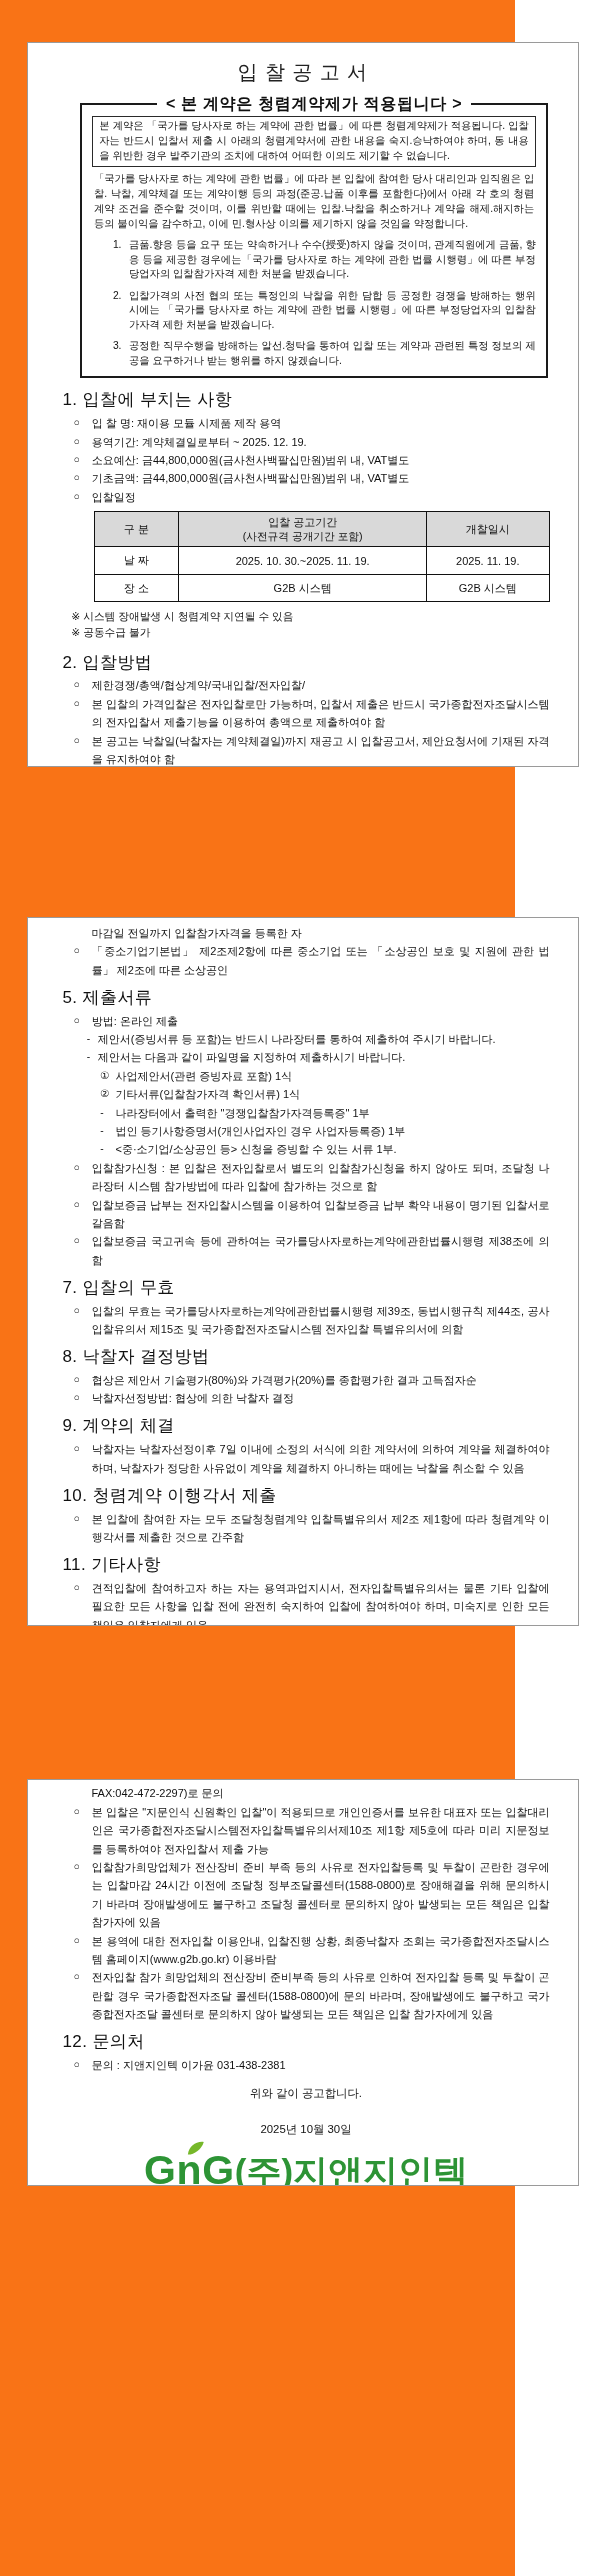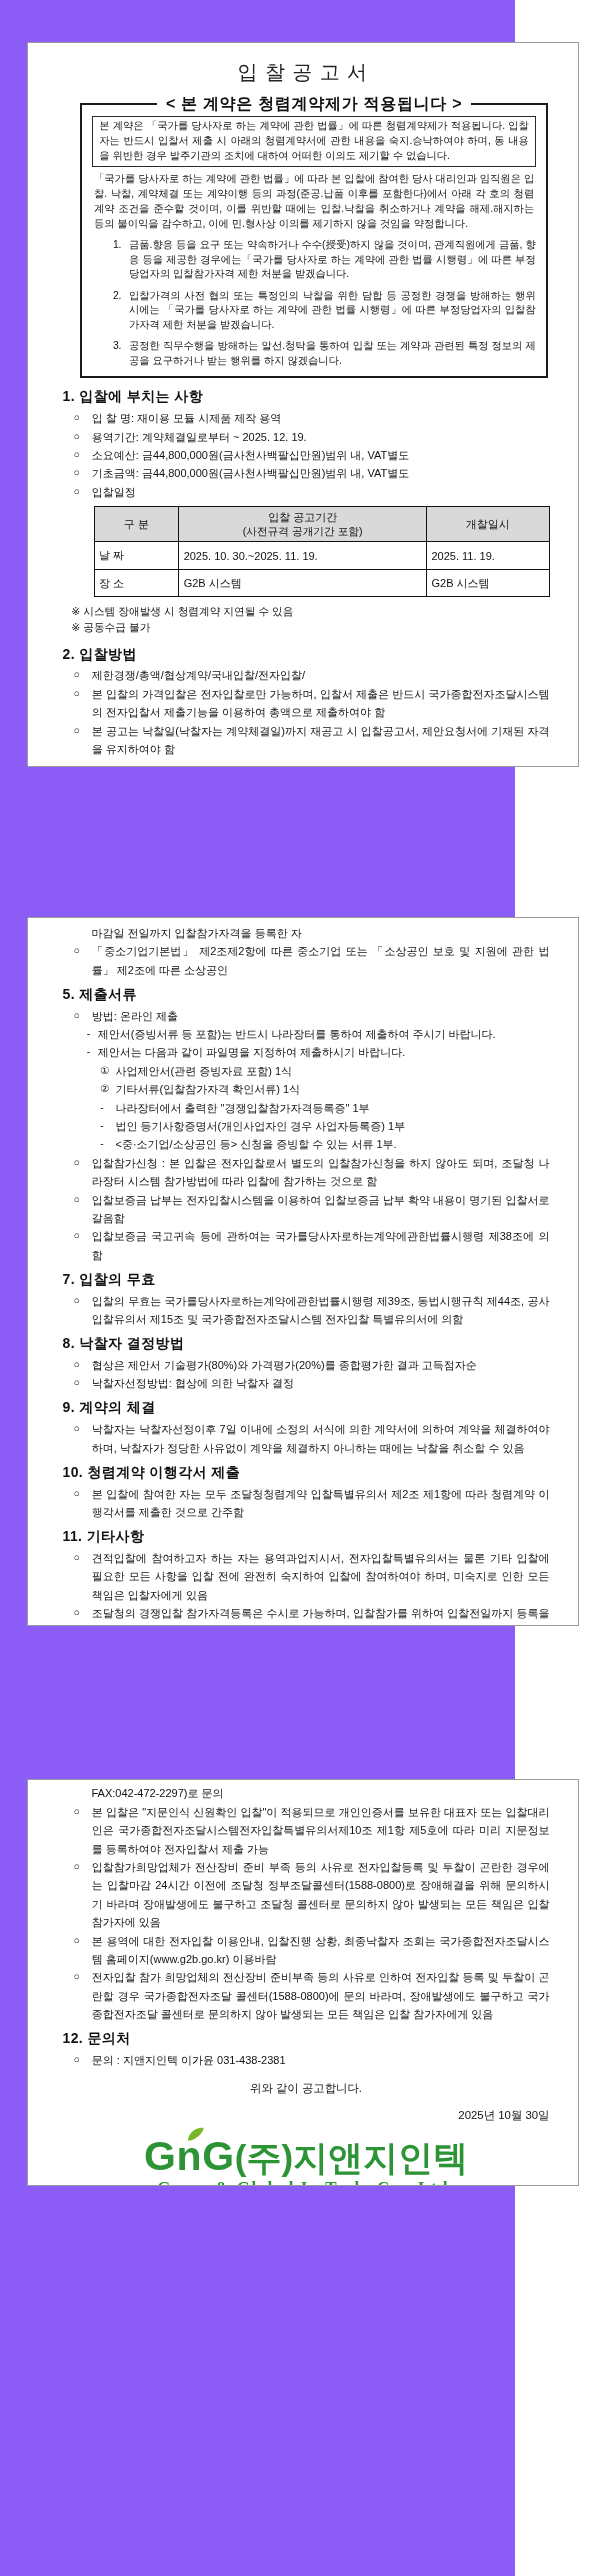--- a/index.html
+++ b/index.html
@@ -1,17 +1,17 @@
 <!DOCTYPE html>
 <html style="font-size:11.8px"><head>
 <meta charset="utf-8">
 <style>
   html,body { margin:0; padding:0; background:#ffffff; }
   .canvas {
-    position:relative; width:515px; height:2576px; background:#8b5cf6;
+    position:relative; width:515px; height:2576px; background:#f97316;
     font-family:"Liberation Sans","DejaVu Sans",sans-serif; color:#111;
   }
   .page {
     position:absolute; left:26.5px; width:552px; background:#fff;
     border:0.7px solid #9a9a9a; box-sizing:border-box; overflow:hidden;
   }
   .page1 { top:42px;   height:725px; padding:14.7px 28px 0 35px; }
   .page2 { top:917px; height:709px; padding:5.9px 28px 0 35px; }
   .page3 { top:1779px; height:407px; padding:4.4px 28px 0 35px; }
 
@@ -23,35 +23,35 @@
   fieldset.integrity legend {
     text-align:center; font-weight:bold; font-size:16px; padding:0 8.8px; letter-spacing:0.7px;
   }
   .intro-box {
     border:1.5px solid #2a2a2a; padding:2.2px 5.9px; font-size:10.3px; line-height:14.7px; text-align:justify;
   }
   .pledge { margin:5.9px 1.5px 0 1.5px; font-size:10.3px; line-height:14.7px; text-align:justify; }
   .pl-item { position:relative; margin:6.6px 0 0 19px; padding-left:17.6px; font-size:10.3px; line-height:14.7px; text-align:justify; }
   .pl-item .mk { position:absolute; left:1.5px; top:0; }
 
-  .sec-h { font-weight:bold; font-size:14px; margin:10.3px 0 2.9px 0; letter-spacing:0.4px; }
+  .sec-h { font-weight:normal; font-size:17px; margin:10.3px 0 2.9px 0; letter-spacing:0.4px; }
   .p2 .sec-h, .p3 .sec-h { margin-top:6.6px; }
 
   .li { position:relative; margin-left:10.3px; padding-left:19px; font-size:11px; line-height:18.4px; text-align:justify; }
   .page1 .li { line-height:18.4px; }
   .li .mk { position:absolute; left:0.7px; top:0; font-size:10.3px; }
   .li.lv2 { margin-left:23.5px; padding-left:11.8px; }
   .li.lv3 { margin-left:37px; padding-left:16px; }
   .cont-line { margin-left:29px; font-size:11px; line-height:18.4px; }
 
   .note { margin-left:8.8px; font-size:10.7px; line-height:16px; }
 
   table.schedule {
     border-collapse:collapse; margin:5.1px 0 5.9px 31px; border:1.5px solid #111;
-    font-size:11px; 
+    font-size:11px; text-align:center;
   }
   table.schedule th, table.schedule td { border:0.7px solid #111; padding:0 4.4px; }
   table.schedule th { background:#d9d9d9; font-weight:normal; height:34px; }
   table.schedule td { height:26.5px; }
   .col1 { width:79px; } .col2 { width:250px; } .col3 { width:118px; }
   .th-sub { display:block; font-size:10.7px; }
 
   .closing { text-align:center; font-size:11.4px; line-height:20px; margin-top:8.8px; }
 
   .logo-wrap { text-align:center; margin-top:10.3px; }
@@ -272,21 +272,21 @@
       <span>전자입찰 참가 희망업체의 전산장비 준비부족 등의 사유로 인하여 전자입찰 등록 및 투찰이 곤란할 경우 국가종합전자조달 콜센터(1588-0800)에 문의 바라며, 장애발생에도 불구하고 국가종합전자조달 콜센터로 문의하지 않아 발생되는 모든 책임은 입찰 참가자에게 있음</span>
     </div>
 
     <div class="sec-h">12. 문의처</div>
     <div class="li">
       <span class="mk">○</span>
       <span>문의 : 지앤지인텍 이가윤 031-438-2381</span>
     </div>
 
     <div class="closing">위와 같이 공고합니다.</div>
-    <div class="closing" style="margin-top:7px;text-align:right;">2025년 10월 30일</div>
+    <div class="closing" style="margin-top:16px;">2025년 10월 30일</div>
 
     <div class="logo-wrap">
       <div class="logo-line">
         <svg class="leaf" viewBox="0 0 20 14">
           <path d="M2 12 C4 4, 12 0, 19 2 C16 9, 8 13, 2 12 Z" fill="#76b82a"></path>
         </svg>
         <span class="logo-latin">GnG</span><span class="logo-kr">(주)지앤지인텍</span>
       </div>
       <div class="logo-sub">Green &amp; Global In Tech. Co., Ltd.</div>
     </div>

